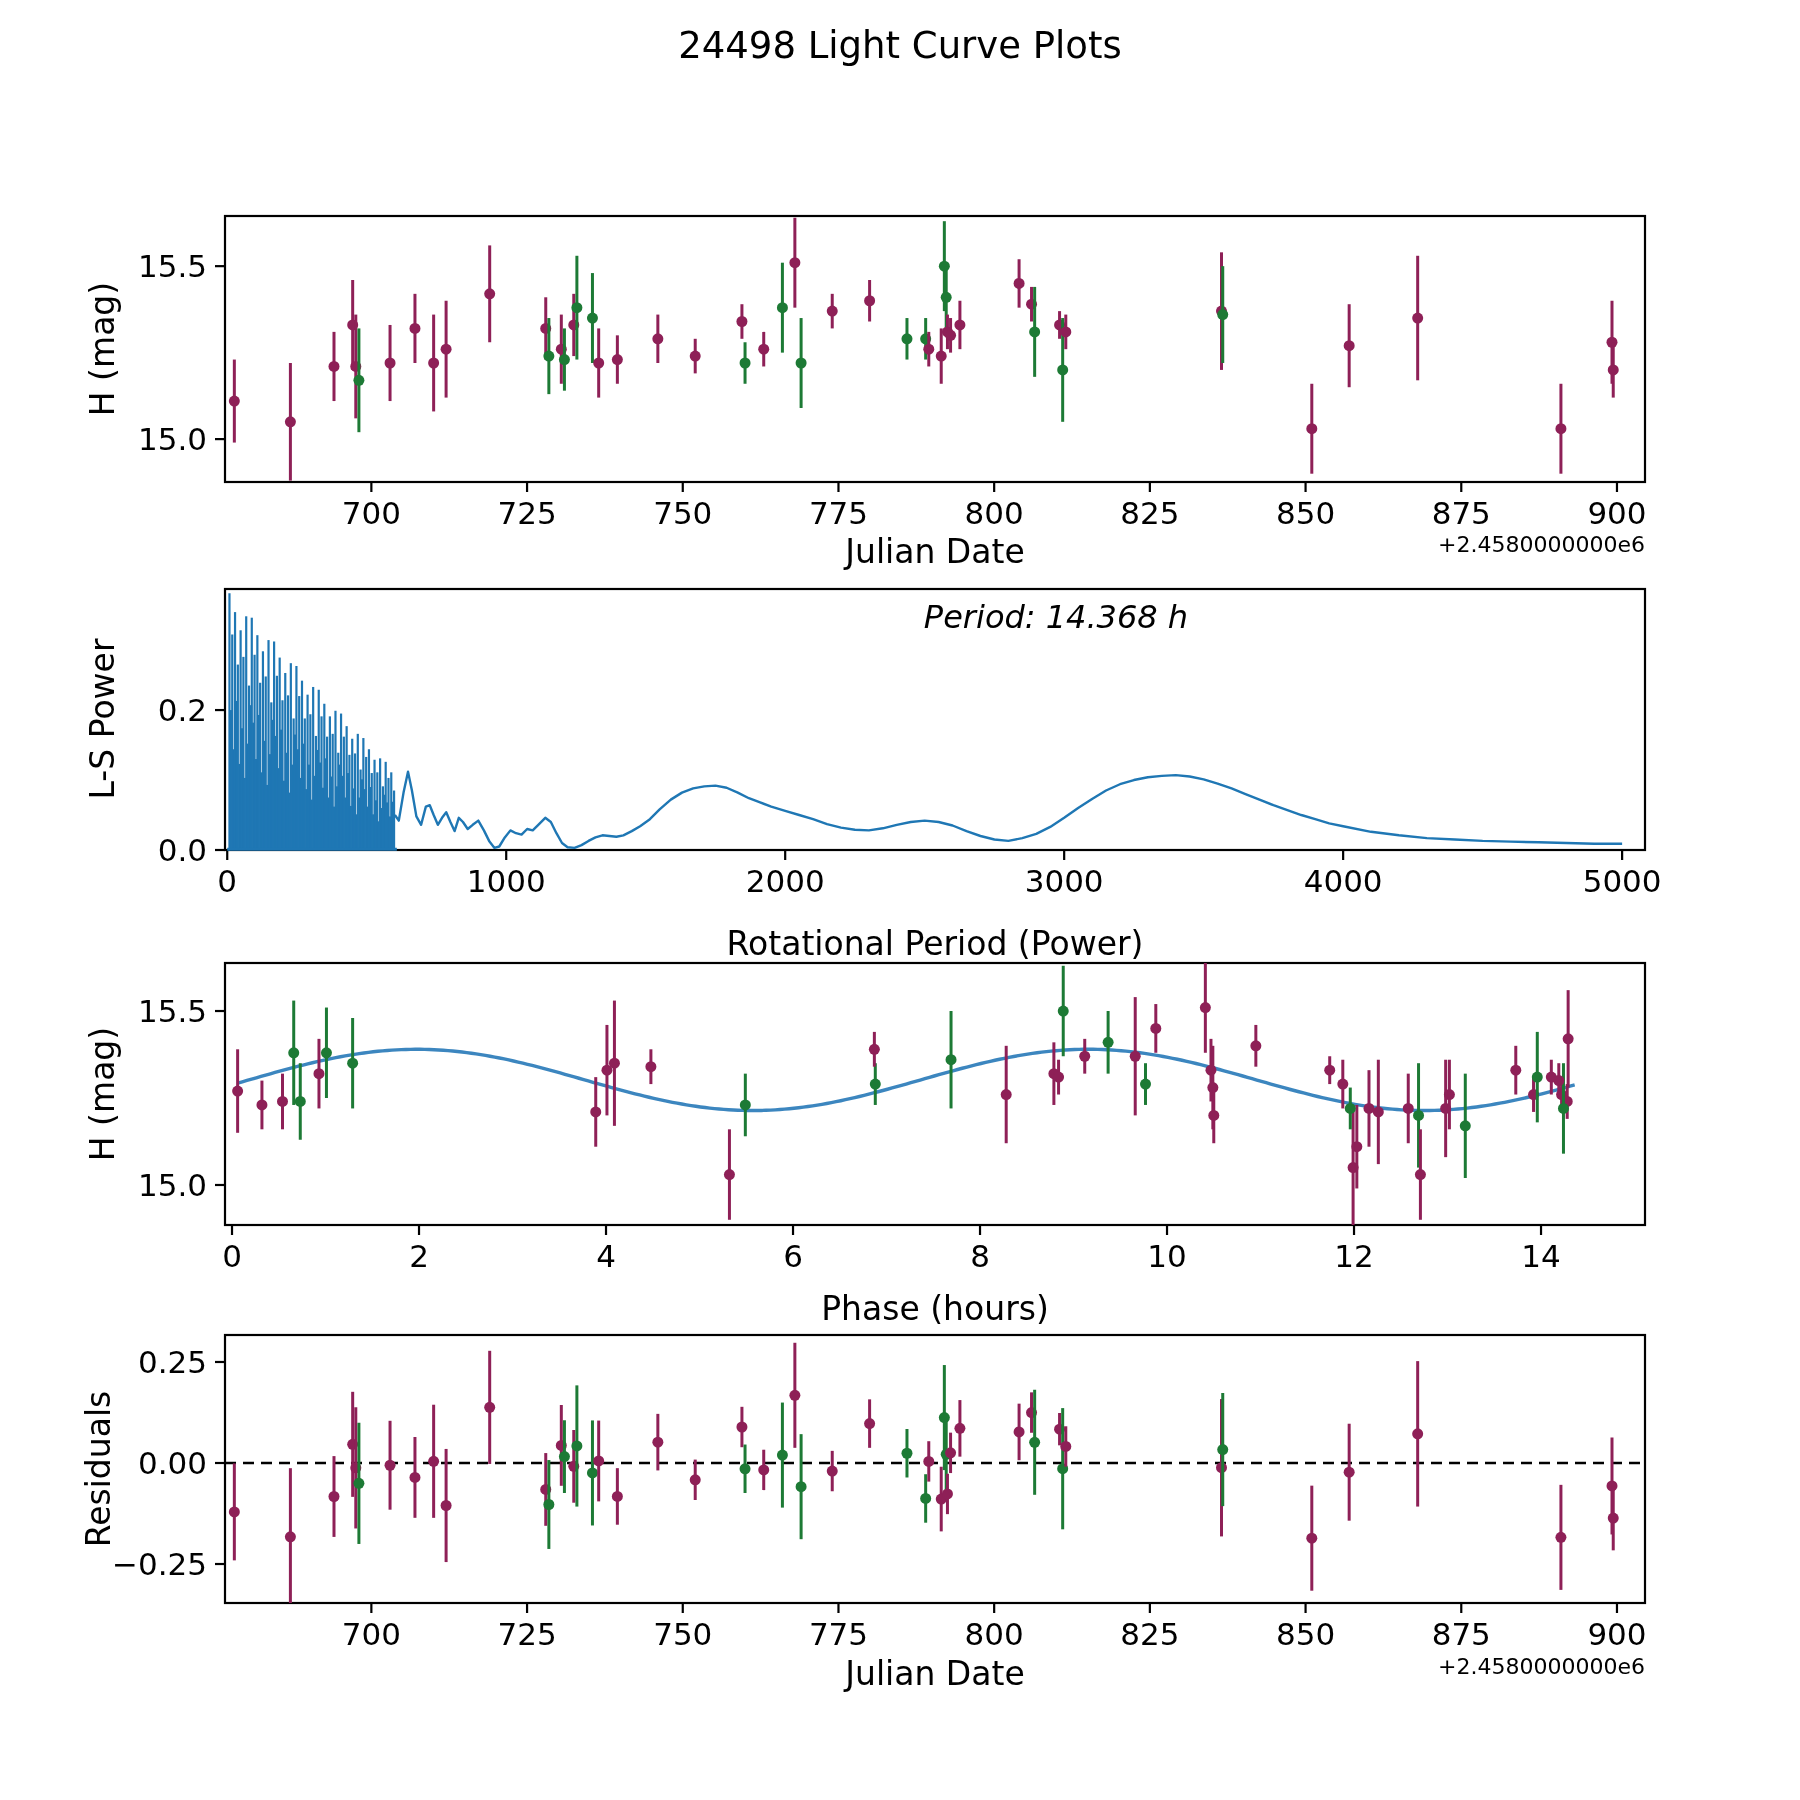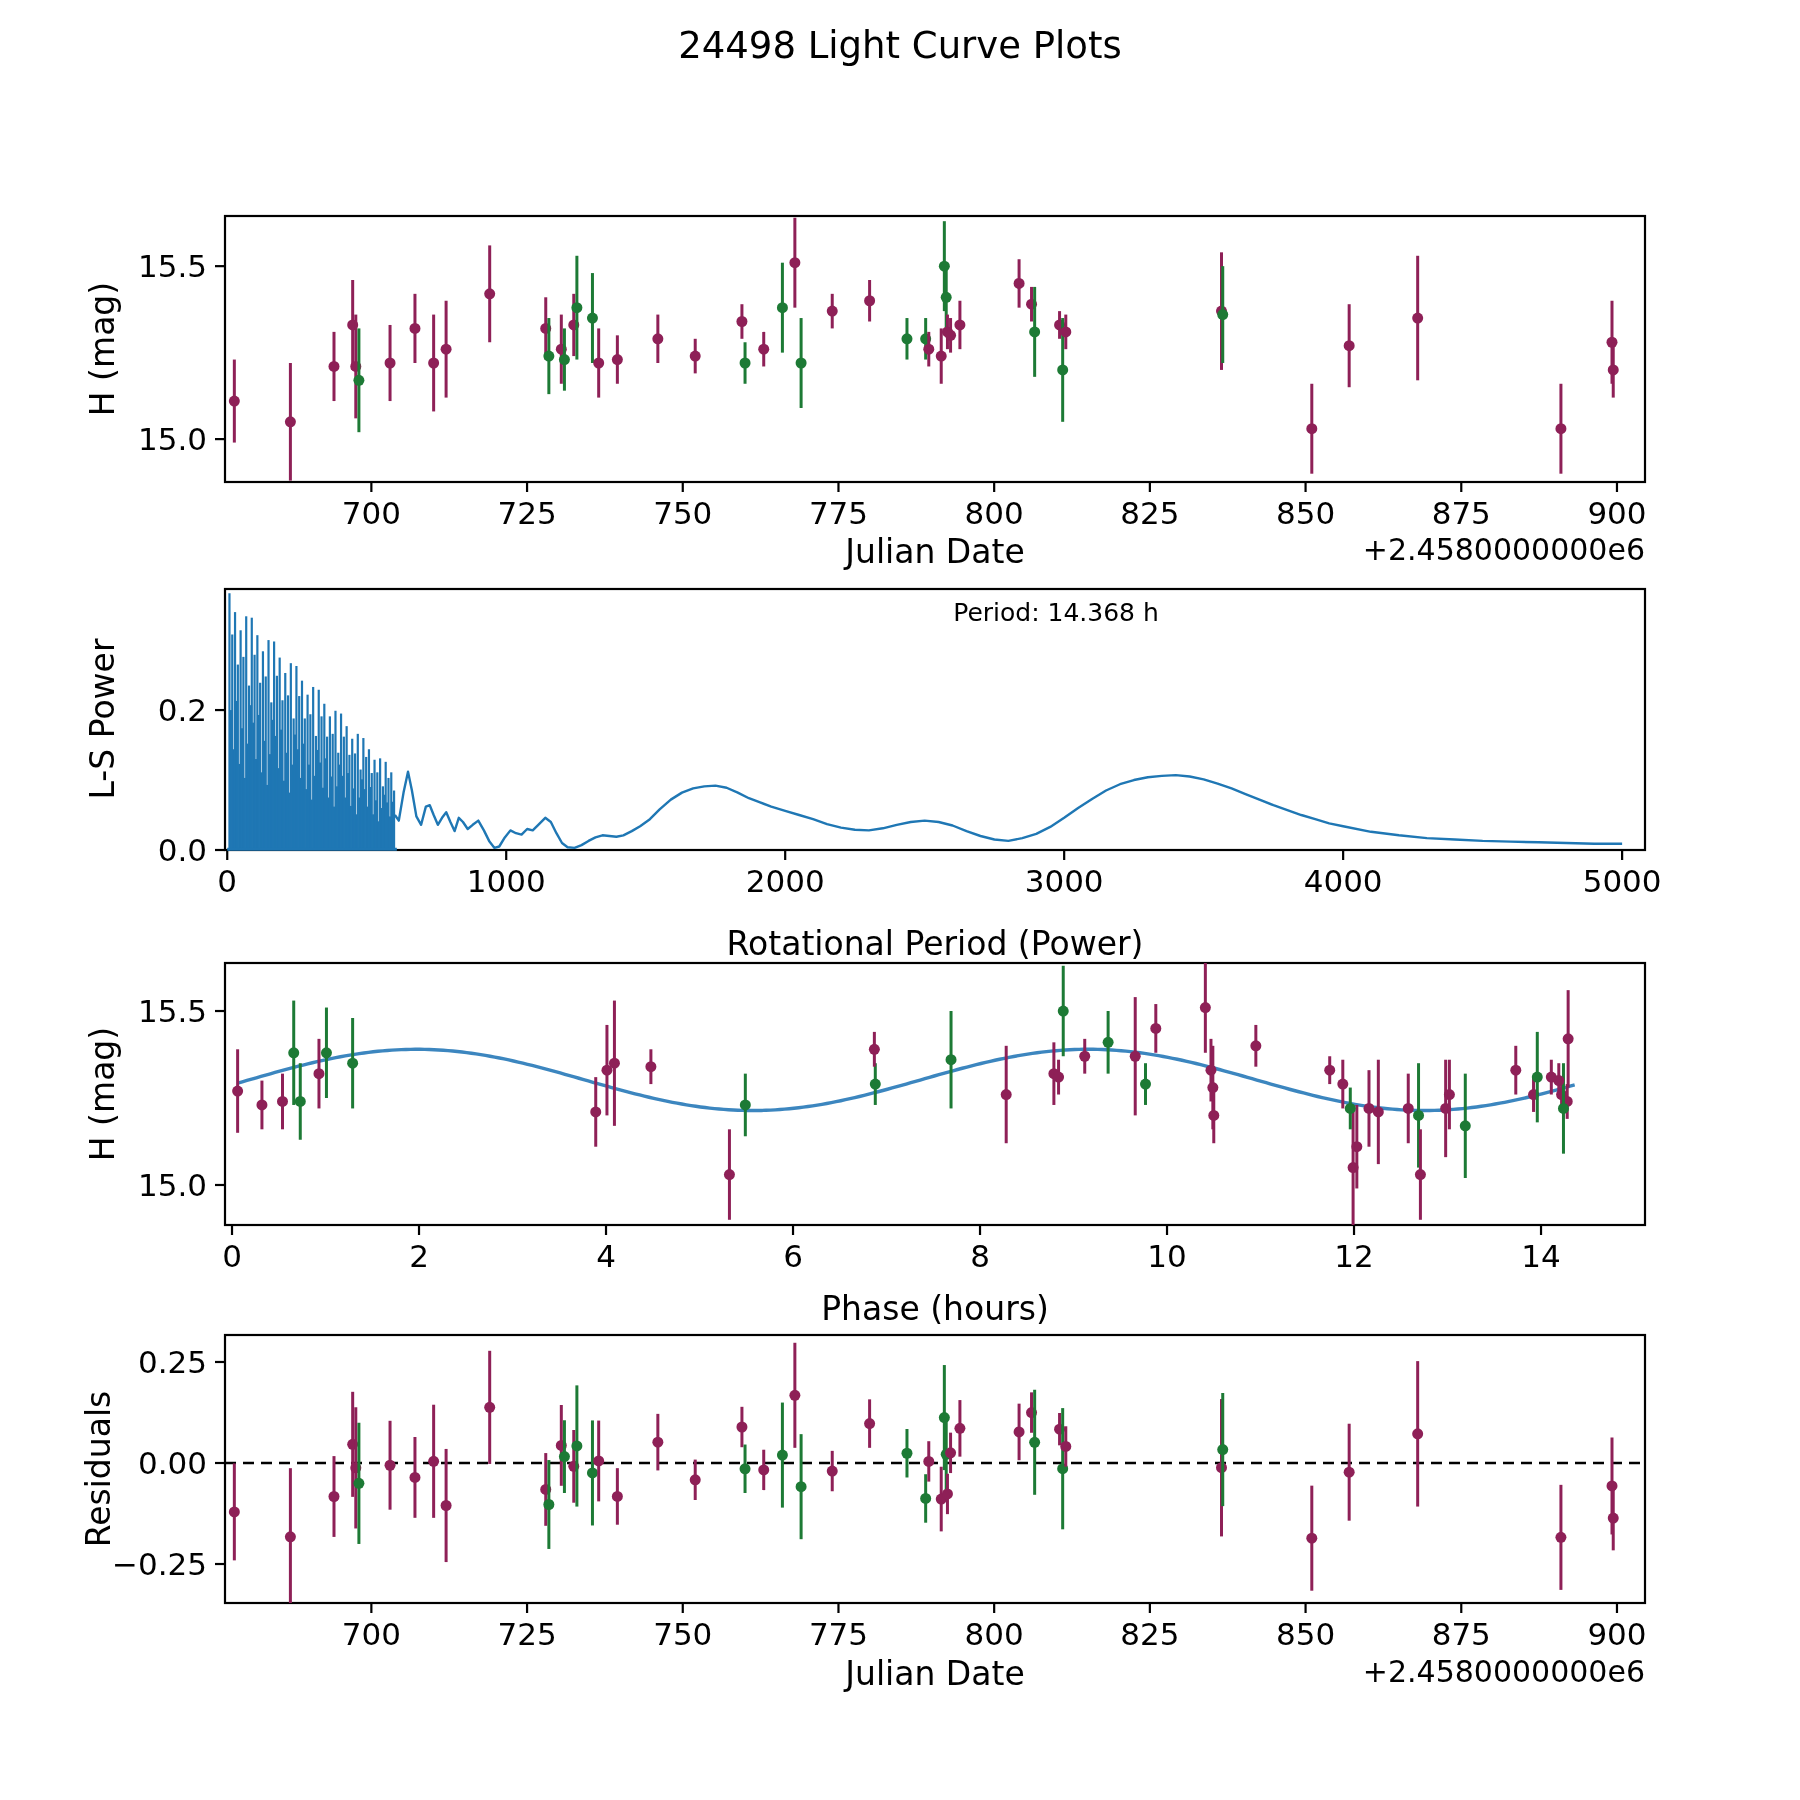--- a/index.html
+++ b/index.html
@@ -4,22 +4,22 @@
 <style>
   html,body{margin:0;padding:0;background:#ffffff;}
   body{width:1800px;height:1800px;font-family:"DejaVu Sans",sans-serif;color:#000;}
   .fig{position:relative;width:1800px;height:1800px;background:#fff;overflow:hidden;}
   .fig svg{position:absolute;left:0;top:0;}
   .lbl{position:absolute;white-space:nowrap;color:#000;}
   .title{font-size:37px;left:900px;top:24px;transform:translateX(-50%);}
   .axlabel{font-size:33px;}
   .xcenter{transform:translateX(-50%);}
   .ylab{font-size:33px;transform:translate(-50%,-50%) rotate(-90deg);transform-origin:center;}
-  .offset{font-size:30px;}
-  .annot{font-size:25px;transform:translateX(-50%);}
+  .offset{font-size:22px;}
+  .annot{font-size:32px;transform:translateX(-50%);font-style:italic;}
 </style>
 </head>
 <body>
 
 <div class="fig">
   <svg id="plot-svg" width="1800" height="1800">
       <rect x="225" y="216" width="1420" height="266" fill="none" stroke="#000000" stroke-width="2.2"></rect>
       <line x1="371.359649122807" y1="482" x2="371.359649122807" y2="492" stroke="#000000" stroke-width="2.2"></line>
       <text x="371.359649122807" y="524" text-anchor="middle" font-size="31" fill="#000000" font-family="DejaVu Sans, sans-serif">700</text>
       <line x1="527.061403508772" y1="482" x2="527.061403508772" y2="492" stroke="#000000" stroke-width="2.2"></line>

